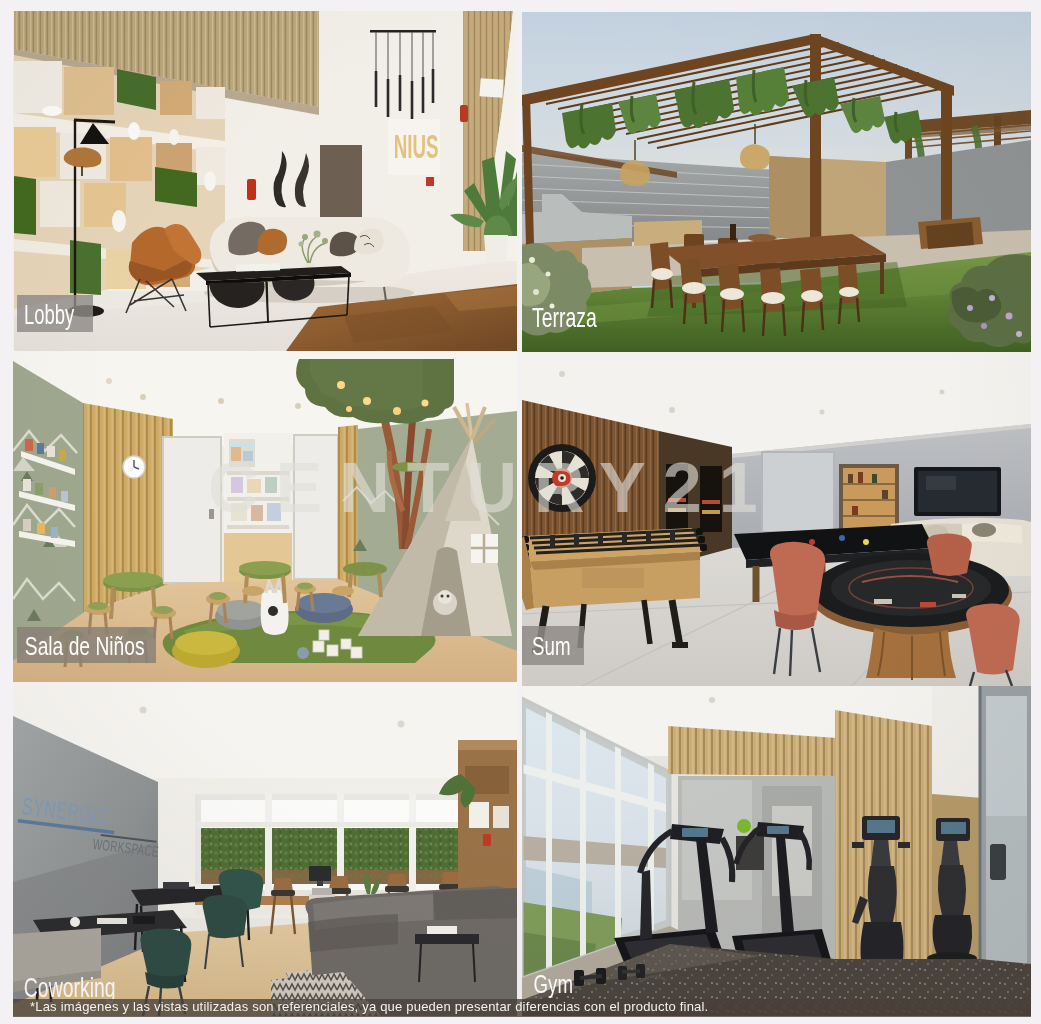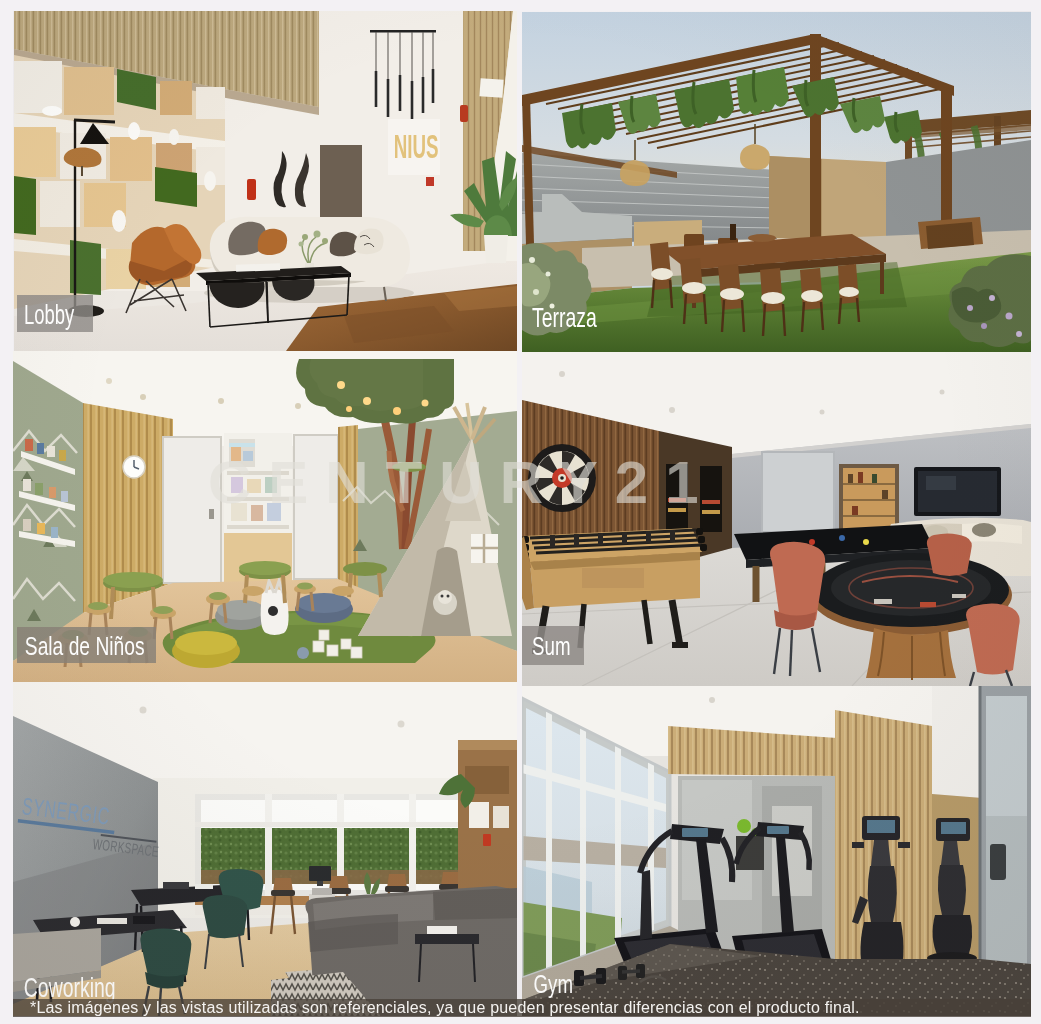--- a/index.html
+++ b/index.html
@@ -1014,19 +1014,19 @@
 <line x1="100" y1="286" x2="118" y2="285" stroke="#333" stroke-width="3.5"></line>
 <path d="M118,296 q14,-10 26,-2" stroke="#55504a" stroke-width="2.5" fill="none"></path>
 </g>
 
 <text x="16" y="307" font-size="26" fill="#fff" font-family="Liberation Sans,sans-serif" transform="scale(0.72,1)" transform-origin="0 0">Gym</text>
 </svg>
 </div>
 
 <div style="position:absolute;left:13px;top:11px;width:1018px;height:1005px;pointer-events:none;background:radial-gradient(ellipse 75% 70% at 50% 42%, rgba(255,250,242,0) 55%, rgba(60,48,38,0.06) 100%);"></div>
 
-<div id="wm" style="position:absolute;left:208px;top:448px;width:780px;color:rgba(225,222,217,0.62);font-weight:bold;font-size:60px;letter-spacing:17px;">CENTURY21</div>
+<div id="wm" style="position:absolute;left:208px;top:448px;width:780px;color:rgba(225,222,217,0.62);font-weight:bold;font-size:70px;letter-spacing:17px;">CENTURY21</div>
 
 <div id="bar" style="position:absolute;left:13px;top:999px;width:1018px;height:18px;background:rgba(72,64,56,0.78);"></div>
 
-<div style="position:absolute;left:30px;top:999px;color:#f4f2f0;font-size:16px;letter-spacing:0.2px;">*Las imágenes y las vistas utilizadas son referenciales, ya que pueden presentar diferencias con el producto final.</div>
+<div style="position:absolute;left:30px;top:999px;color:#f4f2f0;font-size:13px;letter-spacing:0.2px;">*Las imágenes y las vistas utilizadas son referenciales, ya que pueden presentar diferencias con el producto final.</div>
 
 </div>
 
 </body></html>

